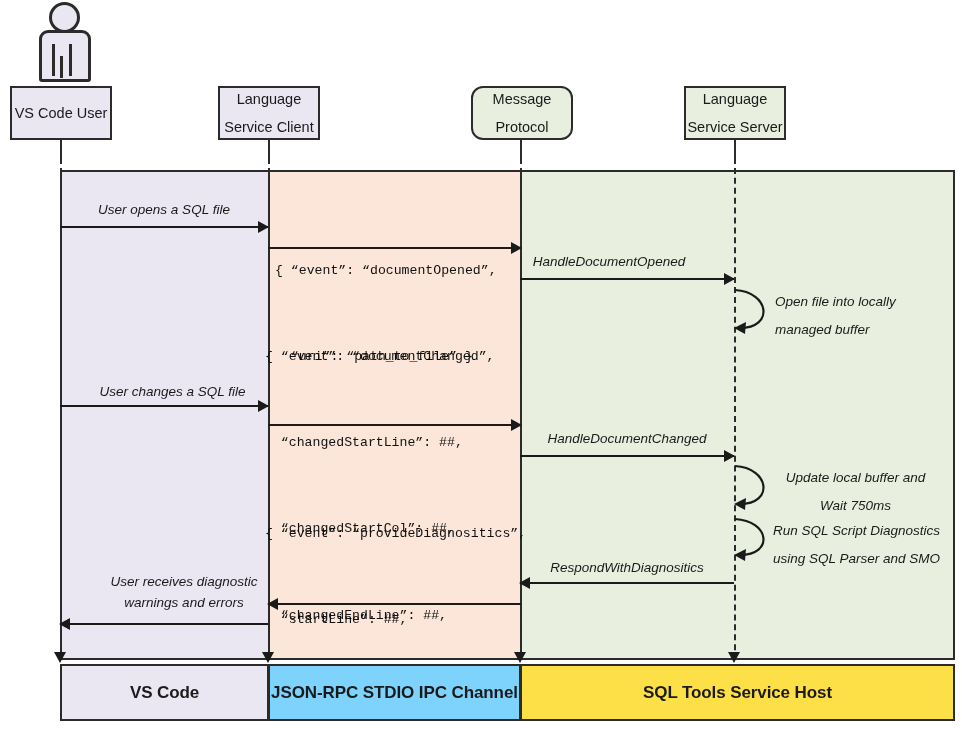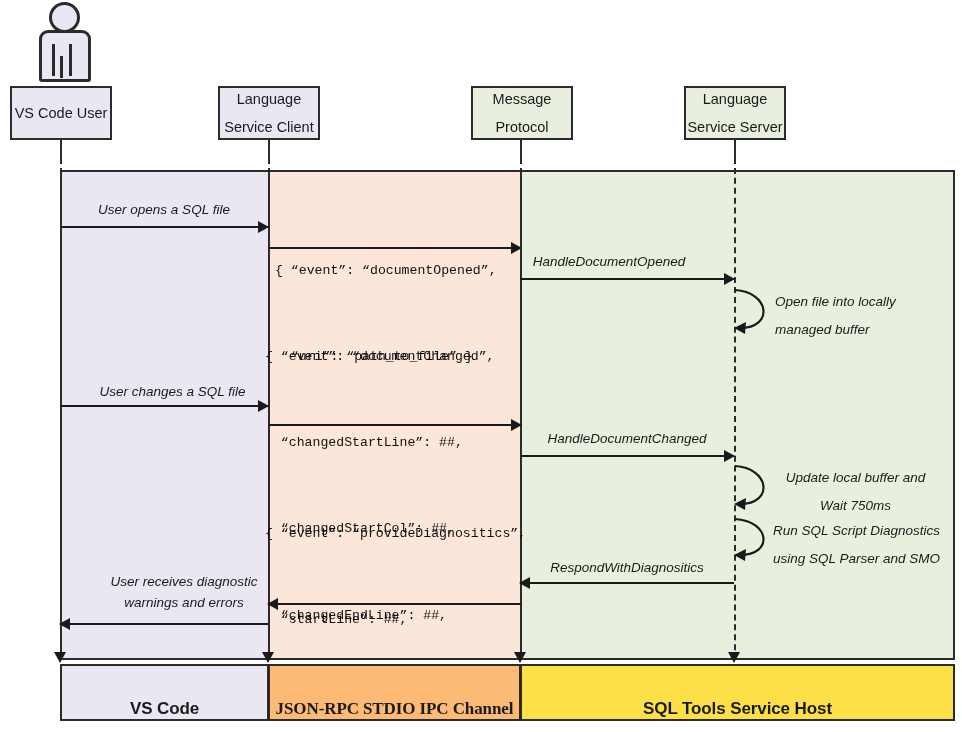--- a/index.html
+++ b/index.html
@@ -26,24 +26,24 @@
 
   .band-outline{position:absolute;box-sizing:border-box;border:2px solid #2b2b2b;pointer-events:none;}
   .vsep{position:absolute;background:#2b2b2b;width:2px;}
 
   
   .lifeline{position:absolute;width:0;border-left:2px dashed #2b2b2b;}
   .lifeline.solid{border-left:2px solid #2b2b2b;}
 
   
   .foot{position:absolute;box-sizing:border-box;border:2px solid #2b2b2b;
-        display:flex;align-items:flex-end;justify-content:center;
+        display:flex;align-items:center;justify-content:center;
         font-size:17px;font-weight:bold;color:#1a1a1a;letter-spacing:-0.1px;}
   .foot.lav{background:#ebe7f2;}
-  .foot.pea{background:#fdba74;font-family:Liberation Serif, serif;}
+  .foot.pea{background:#7dd3fc;}
   .foot.grn{background:#fde047;}
 
   
   .arrow{position:absolute;height:2px;background:#1a1a1a;}
   .arrow .tip{position:absolute;top:-5px;width:0;height:0;
         border-top:6px solid transparent;border-bottom:6px solid transparent;}
   .arrow .tip.r{right:-1px;border-left:11px solid #1a1a1a;}
   .arrow .tip.l{left:-1px;border-right:11px solid #1a1a1a;}
 
   .alabel{position:absolute;font-size:13.5px;font-style:italic;color:#1a1a1a;
@@ -82,21 +82,21 @@
 
   <div class="pbox lav" style="left:10px;top:86px;width:102px;height:54px;">
     <span>VS Code User</span>
   </div>
 
   <div class="pbox lav" style="left:218px;top:86px;width:102px;height:54px;">
     <span>Language</span>
     <span>Service Client</span>
   </div>
 
-  <div class="pbox grn" style="left:471px;top:86px;width:102px;height:54px;">
+  <div class="pbox grn" style="left:471px;top:86px;width:102px;height:54px;border-radius:12px;">
     <span>Message</span>
     <span>Protocol</span>
   </div>
 
   <div class="pbox grn" style="left:684px;top:86px;width:102px;height:54px;">
     <span>Language</span>
     <span>Service Server</span>
   </div>
 
   <div class="lifeline solid" style="left:60px;top:140px;height:18px;"></div>

